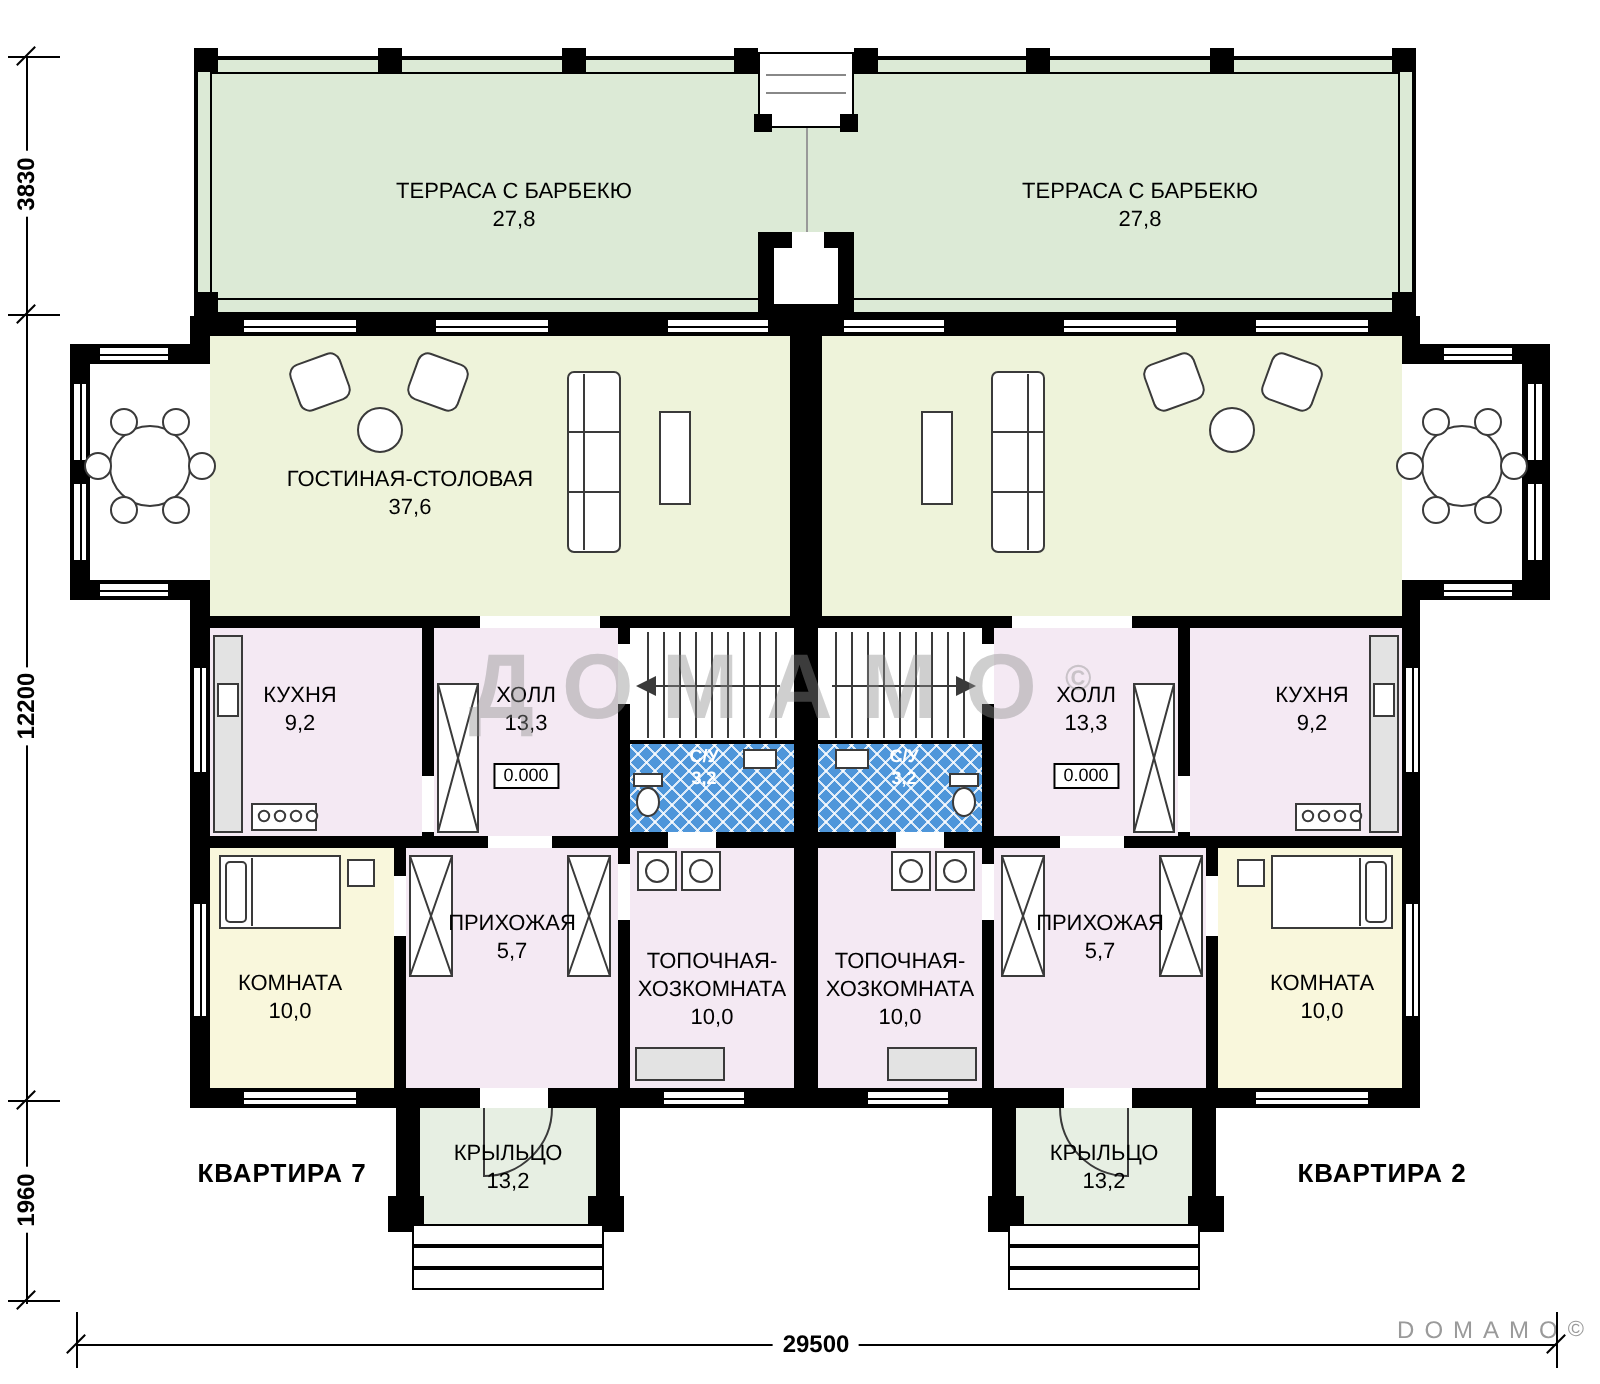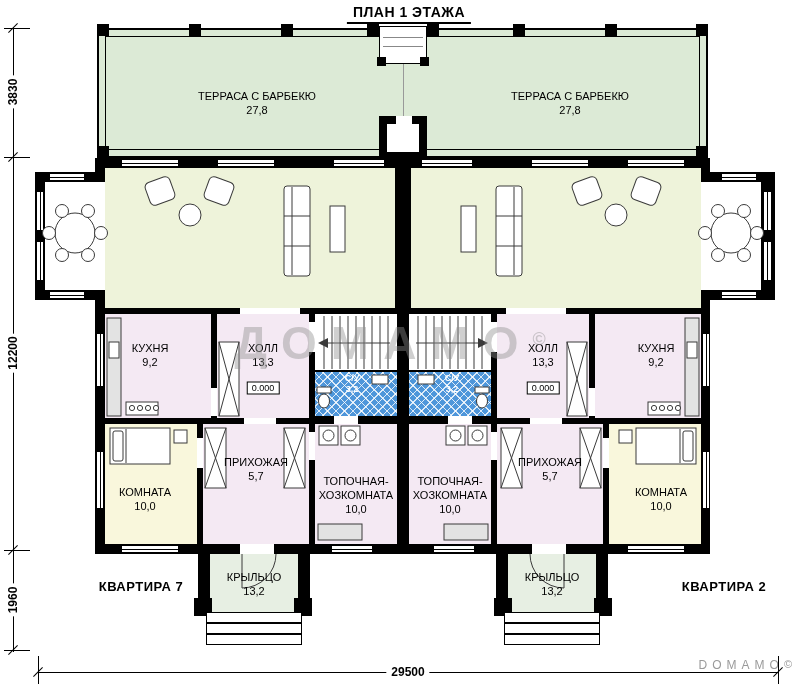--- a/index.html
+++ b/index.html
@@ -328,29 +328,32 @@
         </g>
       <g fill="none">
           <path d="M242 554 L242 588 A34 34 0 0 0 276 554"></path>
         </g>
       <g fill="none">
           <path d="M564 554 L564 588 A34 34 0 0 1 530 554"></path>
         </g>
     </g>
   </svg>
 
-  <div class="title">ПЛАН 1 ЭТАЖА</div>
 
   <div class="rlabel" style="left:257px;top:89px">
     <div>ТЕРРАСА С БАРБЕКЮ</div>
     <div>27,8</div>
   </div>
   <div class="rlabel" style="left:570px;top:89px">
     <div>ТЕРРАСА С БАРБЕКЮ</div>
     <div>27,8</div>
+  </div>
+  <div class="rlabel" style="left:205px;top:233px">
+    <div>ГОСТИНАЯ-СТОЛОВАЯ</div>
+    <div>37,6</div>
   </div>
   <div class="rlabel" style="left:150px;top:341px">
     <div>КУХНЯ</div>
     <div>9,2</div>
   </div>
   <div class="rlabel" style="left:263px;top:341px">
     <div>ХОЛЛ</div>
     <div>13,3</div>
   </div>
   <div class="elev" style="left:263px;top:388px">0.000</div>
@@ -401,21 +404,21 @@
     <div>ТОПОЧНАЯ-</div>
     <div>ХОЗКОМНАТА</div>
     <div>10,0</div>
   </div>
   <div class="rlabel" style="left:552px;top:570px">
     <div>КРЫЛЬЦО</div>
     <div>13,2</div>
   </div>
 
   <div class="aptlabel" style="left:141px;top:579px">КВАРТИРА 7</div>
-  <div class="aptlabel" style="left:724px;top:579px">КВАРТИРА 2</div>
+  <div class="aptlabel" style="left:691px;top:579px">КВАРТИРА 2</div>
 
   <div class="wm-center">
     <span>ДОМАМО</span><span class="wm-sup">©</span>
   </div>
   <div class="wm-corner">
     <span>DOMAMO</span><span class="wm-sup">©</span>
   </div>
 
   <div class="dimline-v" style="left:13px;top:28px;height:624px"></div>
   <div class="dimstub-h" style="left:4px;top:28px;width:26px"></div>

